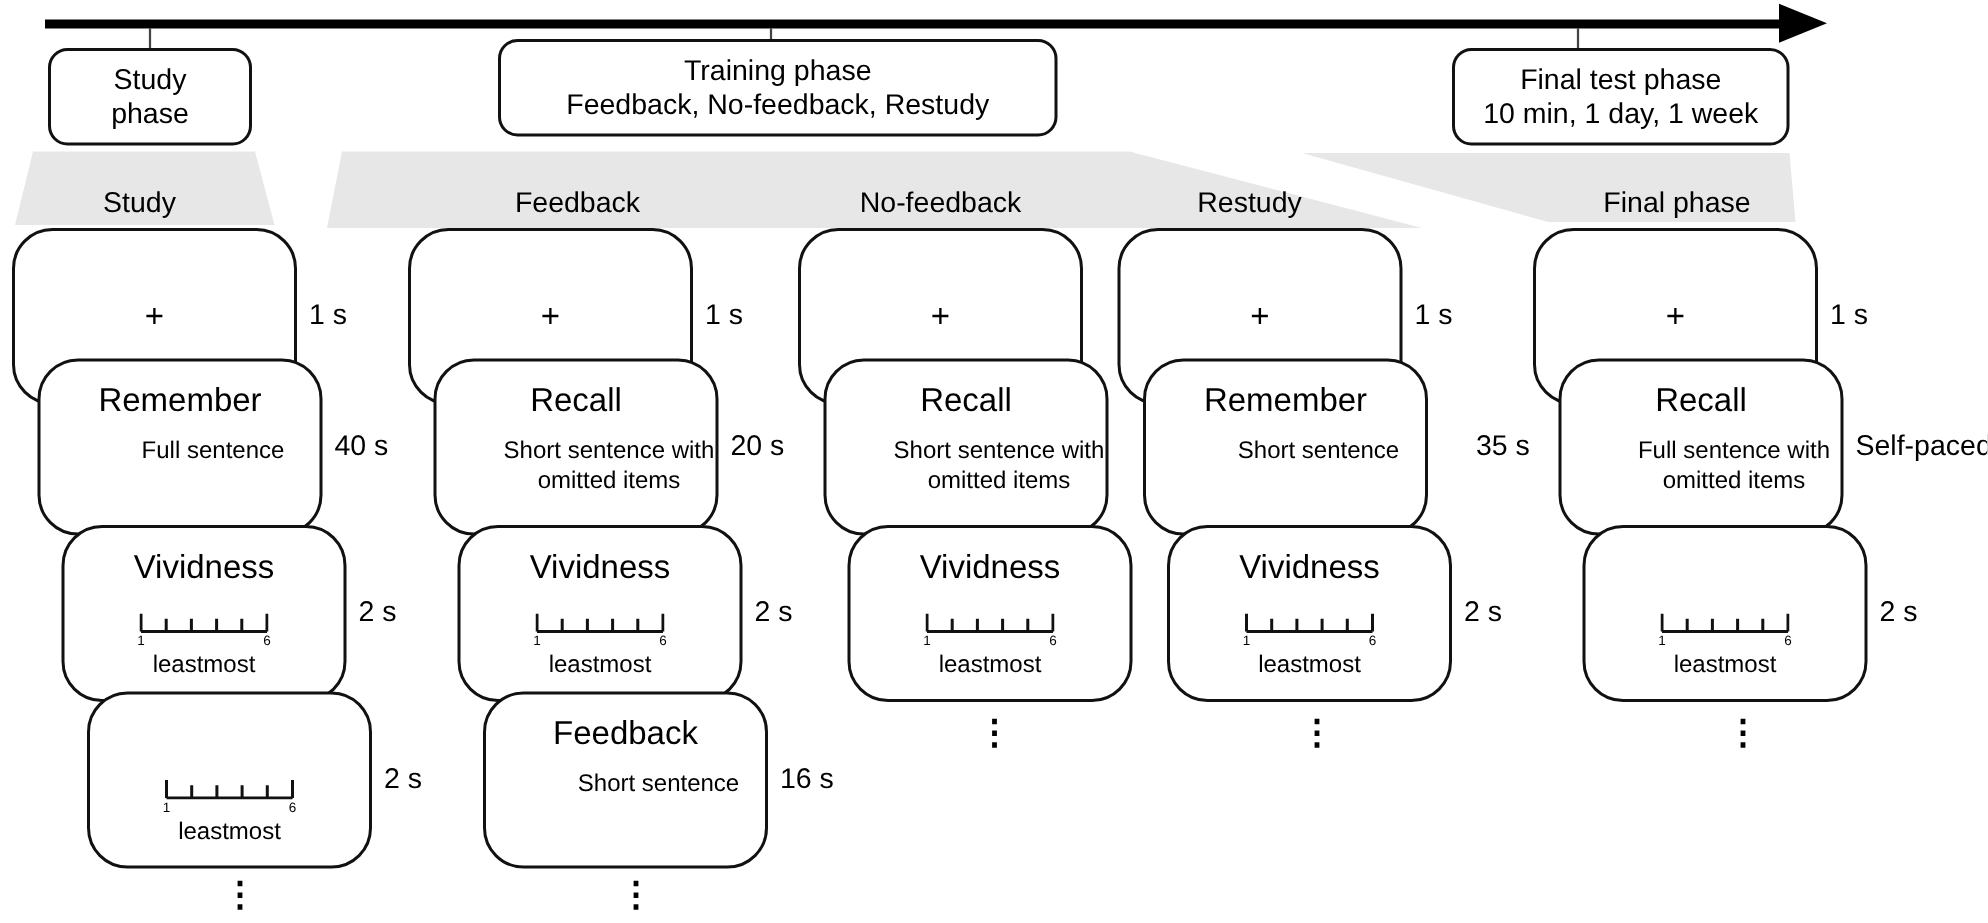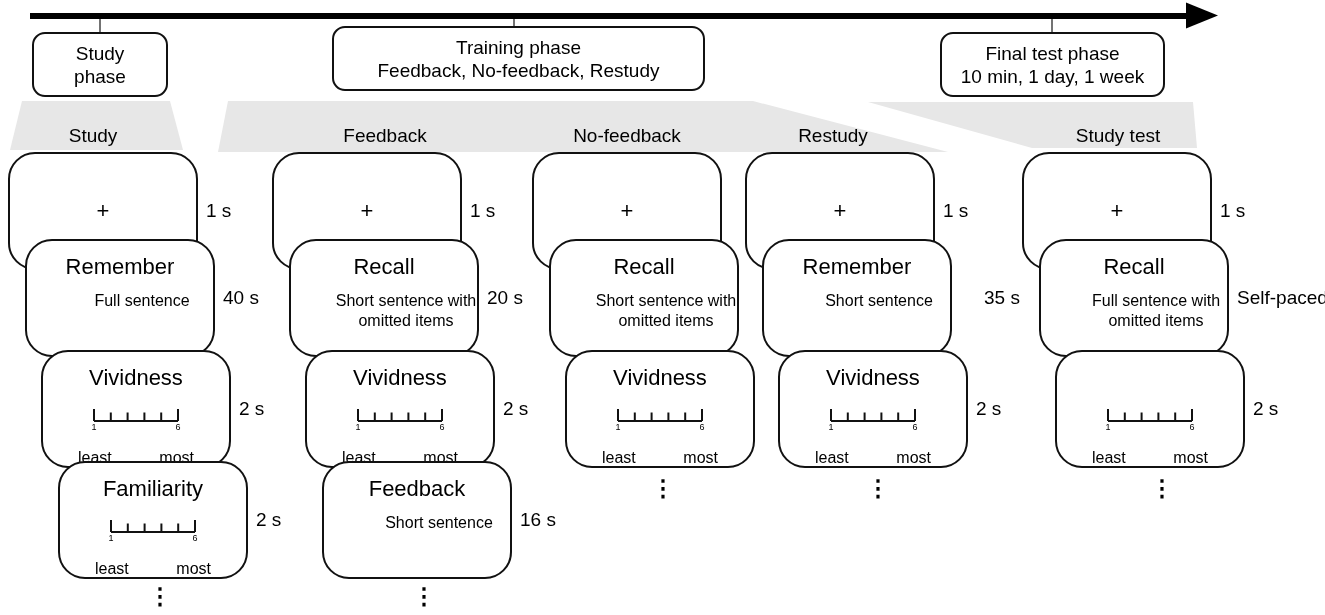--- a/index.html
+++ b/index.html
@@ -32,21 +32,21 @@
     font-size:22px;line-height:22px;
   }
   .card-title{margin-top:14px;font-size:22px;line-height:24px;}
   .card-lines{margin-top:12px;font-size:16px;line-height:20px;padding-left:44px;}
   
   .scale{position:absolute;left:50%;top:57px;width:116px;transform:translateX(-50%);}
   .scale svg{margin:0 auto;}
   .scale-nums{position:relative;height:11px;font-size:9px;line-height:11px;}
   .scale-nums .n1{position:absolute;left:16px;transform:translateX(-50%);}
   .scale-nums .n6{position:absolute;left:100px;transform:translateX(-50%);}
-  .scale-words{display:flex;justify-content:space-between;font-size:16px;line-height:18px;margin-top:16px;}
+  .scale-words{display:flex;justify-content:center;font-size:16px;line-height:18px;margin-top:2px;}
   
   .dur{position:absolute;height:26px;line-height:26px;font-size:19px;white-space:nowrap;text-align:right;}
   
   .dots{position:absolute;transform:translateX(-50%);font-size:23px;line-height:24px;font-weight:bold;}
 </style>
 </head>
 <body>
 
 <div class="canvas">
 
@@ -65,30 +65,30 @@
   </svg>
 
   <div class="phase-box" style="left:32px;top:32px;width:136px;height:65px">
     <div>Study</div>
     <div>phase</div>
   </div>
   <div class="phase-box" style="left:332px;top:26px;width:373px;height:65px">
     <div>Training phase</div>
     <div>Feedback, No-feedback, Restudy</div>
   </div>
-  <div class="phase-box" style="left:940px;top:32px;width:225px;height:65px">
+  <div class="phase-box" style="left:968px;top:32px;width:225px;height:65px">
     <div>Final test phase</div>
     <div>10 min, 1 day, 1 week</div>
   </div>
 
   <div class="col-label" style="left:93px">Study</div>
   <div class="col-label" style="left:385px">Feedback</div>
   <div class="col-label" style="left:627px">No-feedback</div>
   <div class="col-label" style="left:833px">Restudy</div>
-  <div class="col-label" style="left:1118px">Study test</div>
+  <div class="col-label" style="left:1118px">Final phase</div>
 
   <div class="card" style="left:8px;top:152px">
     <div class="fix">+</div>
   </div>
   <div class="card" style="left:25px;top:239px">
     <div class="card-title">Remember</div>
     <div class="card-lines">
         <div>Full sentence</div>
       </div>
   </div>
@@ -108,21 +108,20 @@
         <span class="n1">1</span>
         <span class="n6">6</span>
       </div>
       <div class="scale-words">
         <span>least</span>
         <span>most</span>
       </div>
     </div>
   </div>
   <div class="card" style="left:58px;top:461px">
-    <div class="card-title">Familiarity</div>
     <div class="scale">
       <svg width="86" height="13">
         <line x1="1" y1="12" x2="85" y2="12" stroke="#111" stroke-width="2"></line>
         <line x1="1" y1="0" x2="1" y2="12" stroke="#111" stroke-width="2"></line>
         <line x1="17.8" y1="3.5" x2="17.8" y2="12" stroke="#111" stroke-width="2"></line>
         <line x1="34.6" y1="3.5" x2="34.6" y2="12" stroke="#111" stroke-width="2"></line>
         <line x1="51.4" y1="3.5" x2="51.4" y2="12" stroke="#111" stroke-width="2"></line>
         <line x1="68.2" y1="3.5" x2="68.2" y2="12" stroke="#111" stroke-width="2"></line>
         <line x1="85" y1="0" x2="85" y2="12" stroke="#111" stroke-width="2"></line>
       </svg>

